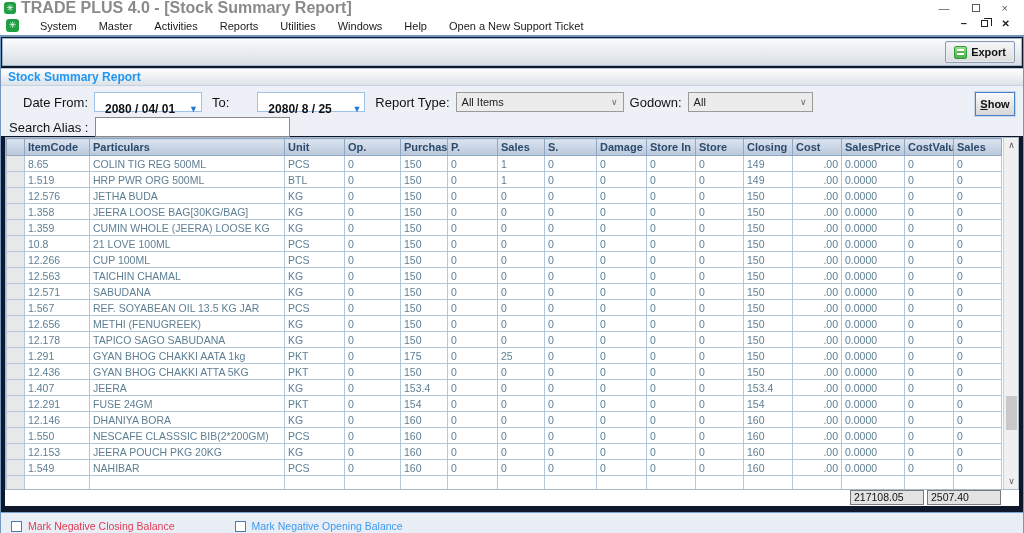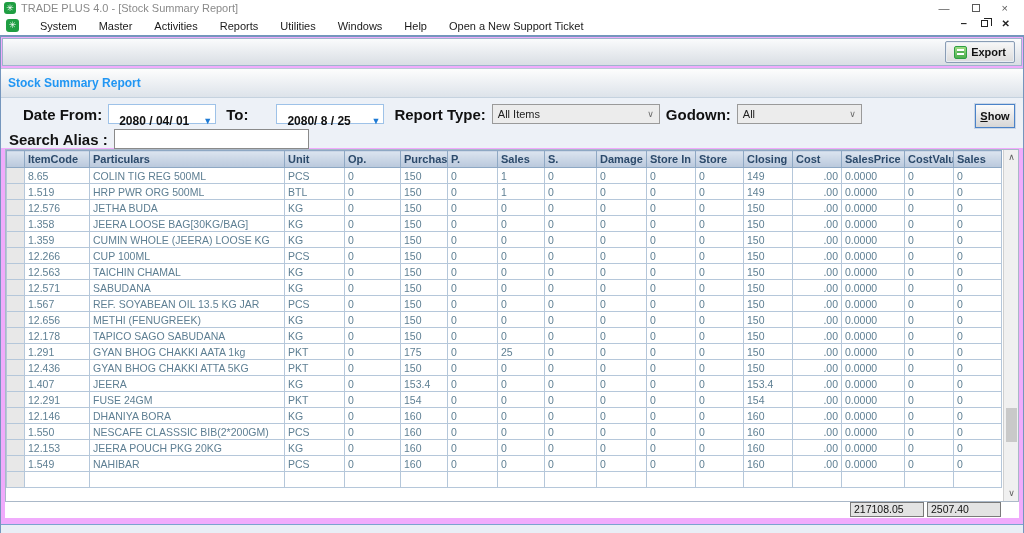--- a/index.html
+++ b/index.html
@@ -5,66 +5,66 @@
   * { margin:0; padding:0; box-sizing:border-box; }
   html,body { width:1024px; height:533px; overflow:hidden; background:#fff;
               font-family:"Liberation Sans", sans-serif; }
 
   
   .titlebar { height:16px; background:#ffffff; display:flex; align-items:center;
               padding:0 4px; }
   .app-icon { width:12px; height:12px; background:#1f9e42; border-radius:3px;
               color:#fff; font-size:9px; line-height:12px; text-align:center;
               margin-right:5px; flex:0 0 auto; }
-  .title-text { font-size:11px; color:#8a8a8a; flex:1 1 auto; white-space:nowrap; }
+  .title-text { font-size:16px; color:#8a8a8a; flex:1 1 auto; white-space:nowrap;font-weight:bold; }
   .win-controls { display:flex; gap:22px; margin-right:12px; align-items:center; }
   .wc { color:#5a5a5a; font-size:11px; line-height:11px; cursor:default; }
   .box-ic { display:inline-block; width:8px; height:8px; border:1px solid #5a5a5a; }
 
   
   .menubar { height:19px; background:#ffffff; display:flex; align-items:center;
              padding:0 6px; position:relative; }
   .menubar .app-icon { width:13px; height:13px; margin-right:10px; }
   .menu-item { font-size:11px; color:#1a1a1a; padding:2px 11px; white-space:nowrap; }
   .mdi-controls { position:absolute; right:14px; top:2px; display:flex; gap:14px;
                   align-items:center; }
   .mdi-controls .wc { color:#222; font-weight:bold; font-size:10px; }
   .restore-ic { display:inline-block; width:7px; height:7px; border:1px solid #222;
                 position:relative; }
   .restore-ic::before { content:""; position:absolute; left:2px; top:-3px; width:7px;
                 height:7px; border:1px solid #222; border-bottom:none; border-left:none; }
 
   
   .client { border:1px solid #7596bd; border-top:2px solid #7596bd;
-            height:498px; background:#f0abfc; }
+            height:498px; background:#0f172a; }
 
   
   .toolbar { height:28px; margin:1px; border:1px solid #9fb4cd;
              background:linear-gradient(#fafbfc,#d9dee4); display:flex;
              align-items:center; justify-content:flex-end; padding:0 6px; }
   .export-btn { display:flex; align-items:center; gap:4px; height:22px; padding:0 8px;
              background:linear-gradient(#f8f8f8,#dcdcdc); border:1px solid #8a9db5;
              border-radius:2px; font-size:11px; font-weight:bold; color:#111;
              box-shadow:0 0 0 1px #e8edf3 inset; cursor:pointer; }
   .xls-icon { width:13px; height:13px; border:1px solid #2e9e44; background:
              linear-gradient(#9fdc82,#4db04d) ; position:relative; border-radius:2px; }
   .xls-icon::before { content:""; position:absolute; left:2px; top:2px; right:2px;
              bottom:2px; background:
              repeating-linear-gradient(#fff 0 2px, #57b357 2px 4px); }
 
   
-  .caption { height:30px; margin-top:2px; background:linear-gradient(#fdfdfd,#dde3ea);
+  .caption { height:18px; margin-top:2px; background:linear-gradient(#fdfdfd,#dde3ea);
              border-top:1px solid #b9c8d8; border-bottom:1px solid #c5d2df;
              display:flex; align-items:center; padding:0 7px; }
   .caption-text { font-size:12px; font-weight:bold; color:#2196f3; }
 
   
   .filters { height:50px; background:#edf1f7; padding:5px 8px 0 8px; position:relative; }
   .frow { display:flex; align-items:center; height:22px; }
-  .flabel { font-size:15px; font-weight:bold; color:#111; margin-right:6px;
+  .flabel { font-size:13px; font-weight:normal; color:#111; margin-right:6px;
             white-space:nowrap; }
   .datebox { width:108px; height:20px; background:#fff; border:1px solid #9ec2e8;
              display:flex; align-items:center; justify-content:space-between;
              padding:13px 3px 0 10px; margin-right:10px; }
   .datebox .dval { font-size:12px; font-weight:bold; color:#111; white-space:nowrap; }
   .blue-arrow { color:#1e7ad4; font-size:9px; }
   .selectbox { height:20px; background:#ececec; border:1px solid #9a9a9a;
              display:flex; align-items:center; justify-content:space-between;
              padding:0 5px; margin-right:6px; }
   .selectbox .sval { font-size:11px; color:#222; }
@@ -318,20 +318,39 @@
             <td>0</td>
             <td>0</td>
             <td>150</td>
             <td class="right">.00</td>
             <td>0.0000</td>
             <td>0</td>
             <td>0</td>
           </tr>
           <tr>
             <td class="ind"></td>
+            <td>10.8</td>
+            <td>21 LOVE 100ML</td>
+            <td>PCS</td>
+            <td>0</td>
+            <td>150</td>
+            <td>0</td>
+            <td>0</td>
+            <td>0</td>
+            <td>0</td>
+            <td>0</td>
+            <td>0</td>
+            <td>150</td>
+            <td class="right">.00</td>
+            <td>0.0000</td>
+            <td>0</td>
+            <td>0</td>
+          </tr>
+          <tr>
+            <td class="ind"></td>
             <td>12.266</td>
             <td>CUP 100ML</td>
             <td>PCS</td>
             <td>0</td>
             <td>150</td>
             <td>0</td>
             <td>0</td>
             <td>0</td>
             <td>0</td>
             <td>0</td>

